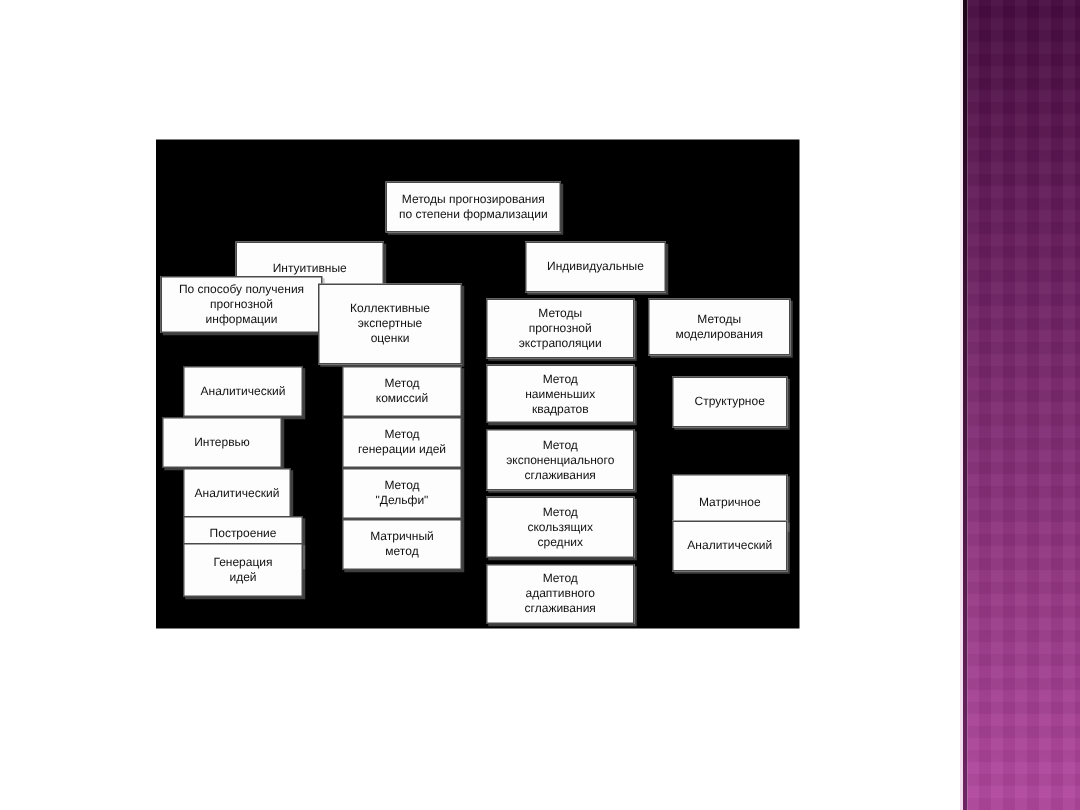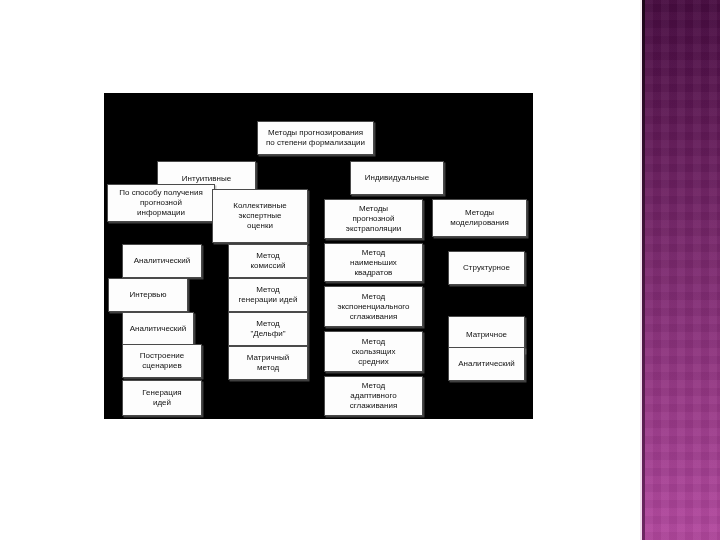--- a/index.html
+++ b/index.html
@@ -67,21 +67,21 @@
 прогнозной
 экстраполяции</div>
   <div class="box" style="left:432px;top:199px;width:95px;height:38px">Методы
 моделирования</div>
 
   <div class="box" style="left:122px;top:244px;width:80px;height:30px">Аналитический</div>
   <div class="box" style="left:108px;top:278px;width:80px;height:30px">Интервью</div>
   <div class="box" style="left:122px;top:312px;width:72px;height:29px">Аналитический</div>
   <div class="box" style="left:122px;top:344px;width:80px;height:30px">Построение
 сценариев</div>
-  <div class="box" style="left:122px;top:380px;width:80px;height:36px">Генерация
+  <div class="box" style="left:122px;top:362px;width:80px;height:36px">Генерация
 идей</div>
 
   <div class="box" style="left:228px;top:244px;width:80px;height:30px">Метод
 комиссий</div>
   <div class="box" style="left:228px;top:278px;width:80px;height:31px">Метод
 генерации идей</div>
   <div class="box" style="left:228px;top:312px;width:80px;height:30px">Метод
 "Дельфи"</div>
   <div class="box" style="left:228px;top:346px;width:80px;height:28px">Матричный
 метод</div>

